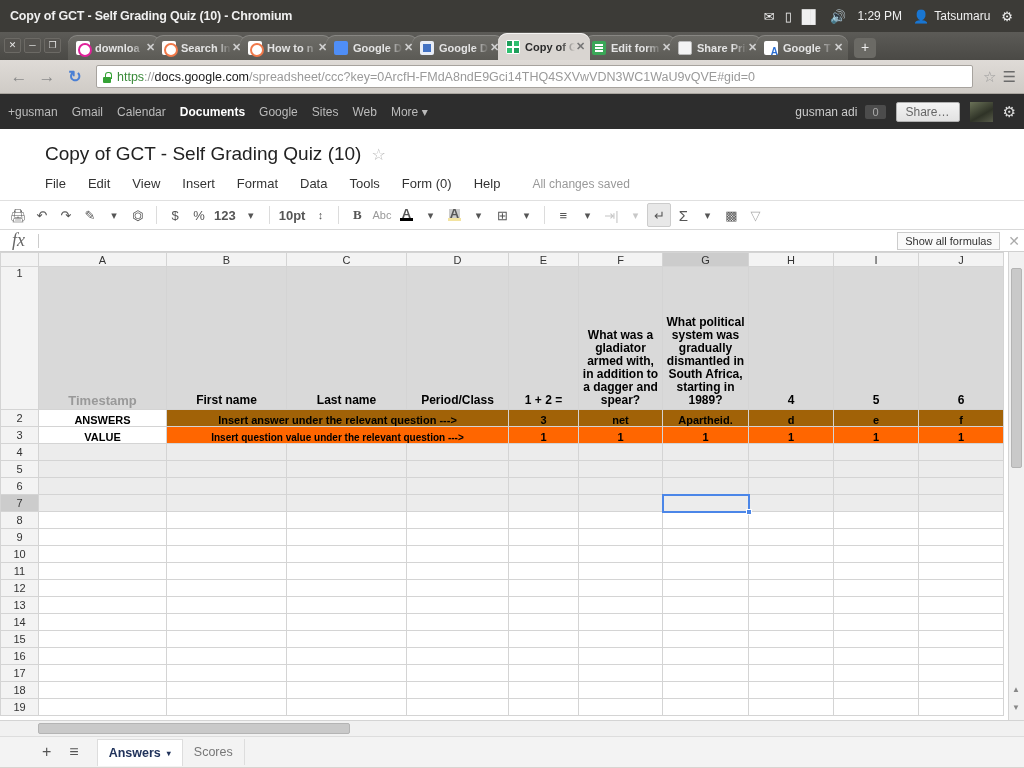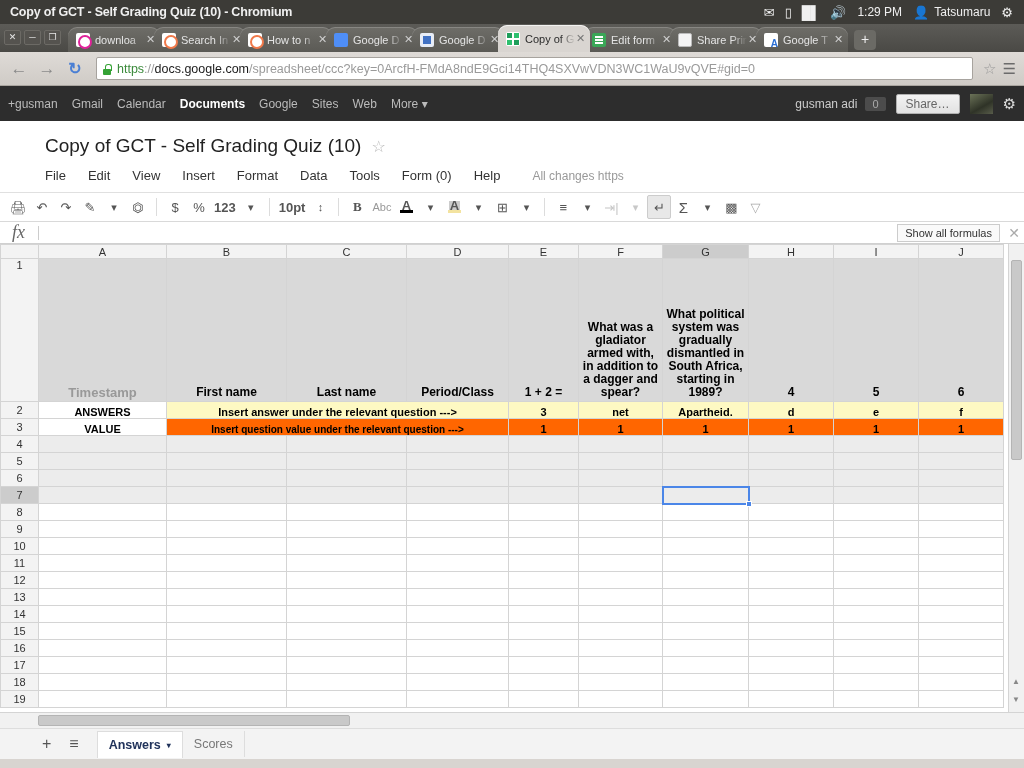--- a/index.html
+++ b/index.html
@@ -5,21 +5,21 @@
   * { box-sizing: border-box; margin: 0; padding: 0; }
   html, body {
     width: 1024px; height: 768px;
     overflow: hidden;
     font-family: "Liberation Sans", sans-serif;
     background: #fff;
   }
 
   
   #unity-panel {
-    height: 24px; background: #3c3b37; color: #f0f0f0;
+    height: 32px; background: #3c3b37; color: #f0f0f0;
     display: flex; align-items: center; padding: 0 6px;
     font-size: 12.5px; font-weight: bold;
   }
   #unity-panel .u-title { flex: 0 0 auto; padding-left: 4px; letter-spacing: -0.2px; }
   #unity-panel .u-spacer { flex: 1 1 auto; }
   #unity-panel .u-ind { margin: 0 5px; font-size: 13px; font-weight: normal; display:flex; align-items:center; }
   #unity-panel .u-clock { margin: 0 6px; font-size: 12px; font-weight: normal; }
   #unity-panel .u-user { font-size: 12px; font-weight: normal; margin-right: 6px; }
 
   
@@ -176,21 +176,21 @@
     width: 38px; background: #f3f3f3; text-align: center; color: #333;
     font-size: 11px; font-weight: normal; border: 1px solid #d4d4d4;
   }
   .rowhead.active { background: #ccc; }
 
   td.cell { background: #fff; vertical-align: bottom; padding: 0 2px; }
   td.cell.r1 { background: #d9d9d9; vertical-align: bottom; text-align: center; font-weight: bold; color: #000; padding: 2px 3px; line-height: 13px; }
   td.cell.ts { color: #999; font-weight: bold; font-size: 13px; }
   td.cell.hdr { font-size: 12px; }
   td.cell.lbl { text-align: center; font-weight: bold; background: #fff; height: 17px; }
-  td.cell.yel { background: #fef9c3; text-align: center; font-weight: bold; height: 17px; }
+  td.cell.yel { background: #a16207; text-align: center; font-weight: bold; height: 17px; }
   td.cell.org { background: #ff6600; text-align: center; font-weight: bold; height: 17px; }
   td.cell.band { background: #ececec; height: 17px; }
   td.cell.blank { background: #fff; height: 17px; }
 
   #sel-cell {
     position: absolute; border: 2px solid #4b86e8; pointer-events: none;
   }
   #sel-handle { position: absolute; width: 6px; height: 6px; background: #4b86e8; border: 1px solid #fff; }
 
   
@@ -230,21 +230,21 @@
 </div>
 
 <div id="browser">
 
   <div id="tabstrip">
     <div class="winbtns">
       <div class="winbtn">✕</div>
       <div class="winbtn">─</div>
       <div class="winbtn">❐</div>
     </div>
-    <div id="tabs-container" style="display:flex;align-items:flex-end;">
+    <div id="tabs-container" style="display:flex;align-items:flex-end;font-weight:bold;">
         <div class="tab">
           <span class="favicon fi-dl"></span>
           <span class="tlabel">downloa</span>
           <span class="tclose">✕</span>
         </div>
         <div class="tab">
           <span class="favicon fi-o"></span>
           <span class="tlabel">Search In</span>
           <span class="tclose">✕</span>
         </div>
@@ -335,21 +335,21 @@
           <span class="menu-item">File</span>
           <span class="menu-item">Edit</span>
           <span class="menu-item">View</span>
           <span class="menu-item">Insert</span>
           <span class="menu-item">Format</span>
           <span class="menu-item">Data</span>
           <span class="menu-item">Tools</span>
           <span class="menu-item">Form (0)</span>
           <span class="menu-item">Help</span>
         </span>
-      <span id="save-state">All changes https</span>
+      <span id="save-state">All changes saved</span>
     </div>
   </div>
 
   <div id="ss-toolbar">
     <div class="tb">🖨</div>
     <div class="tb">↶</div>
     <div class="tb">↷</div>
     <div class="tb">✎</div>
     <div class="tb small">▾</div>
     <div class="tb">⏣</div>

